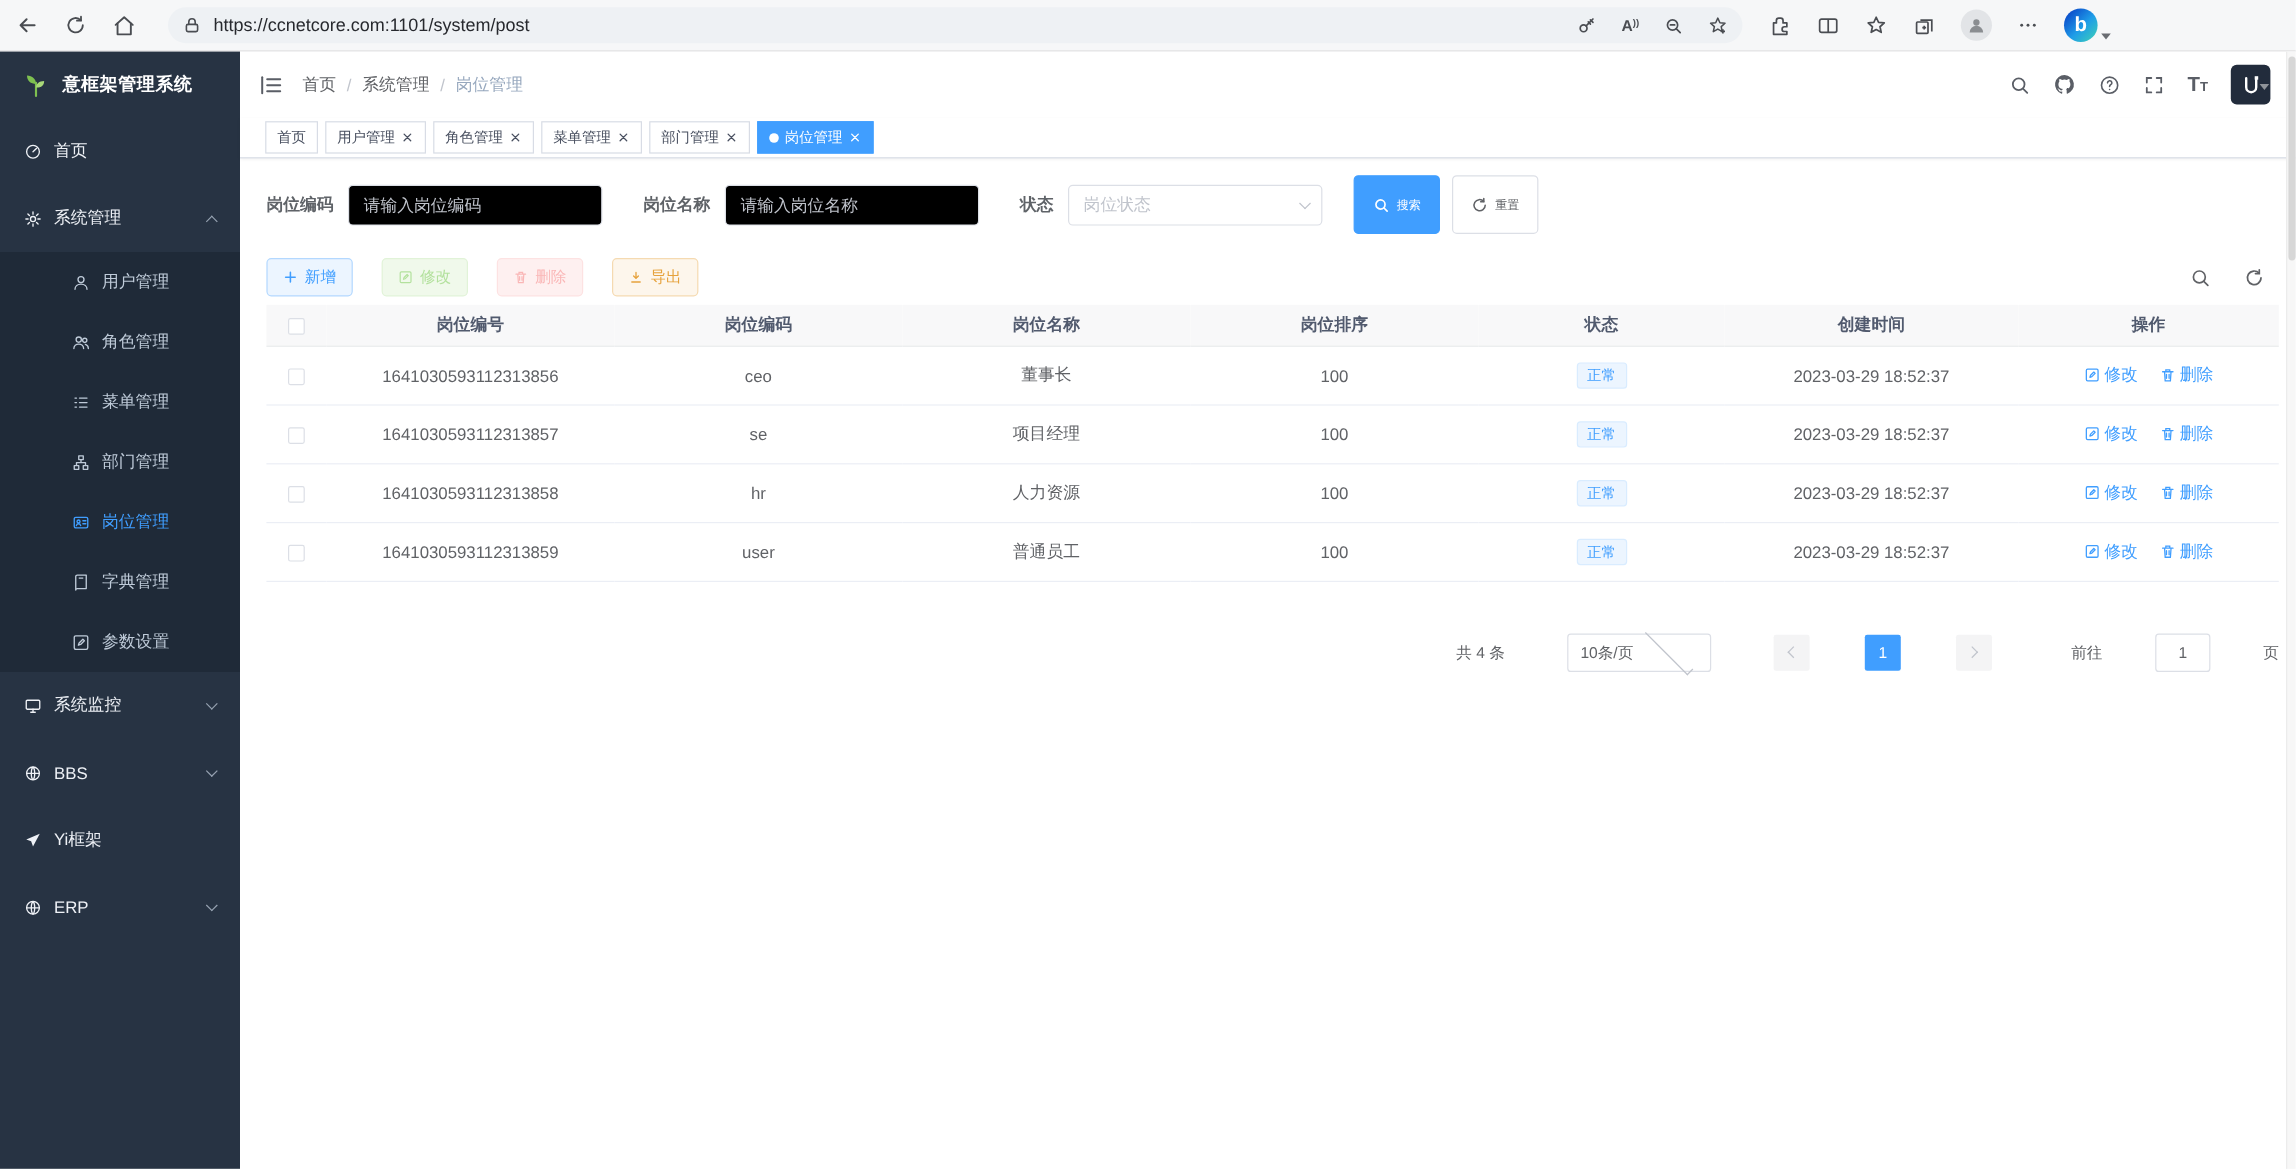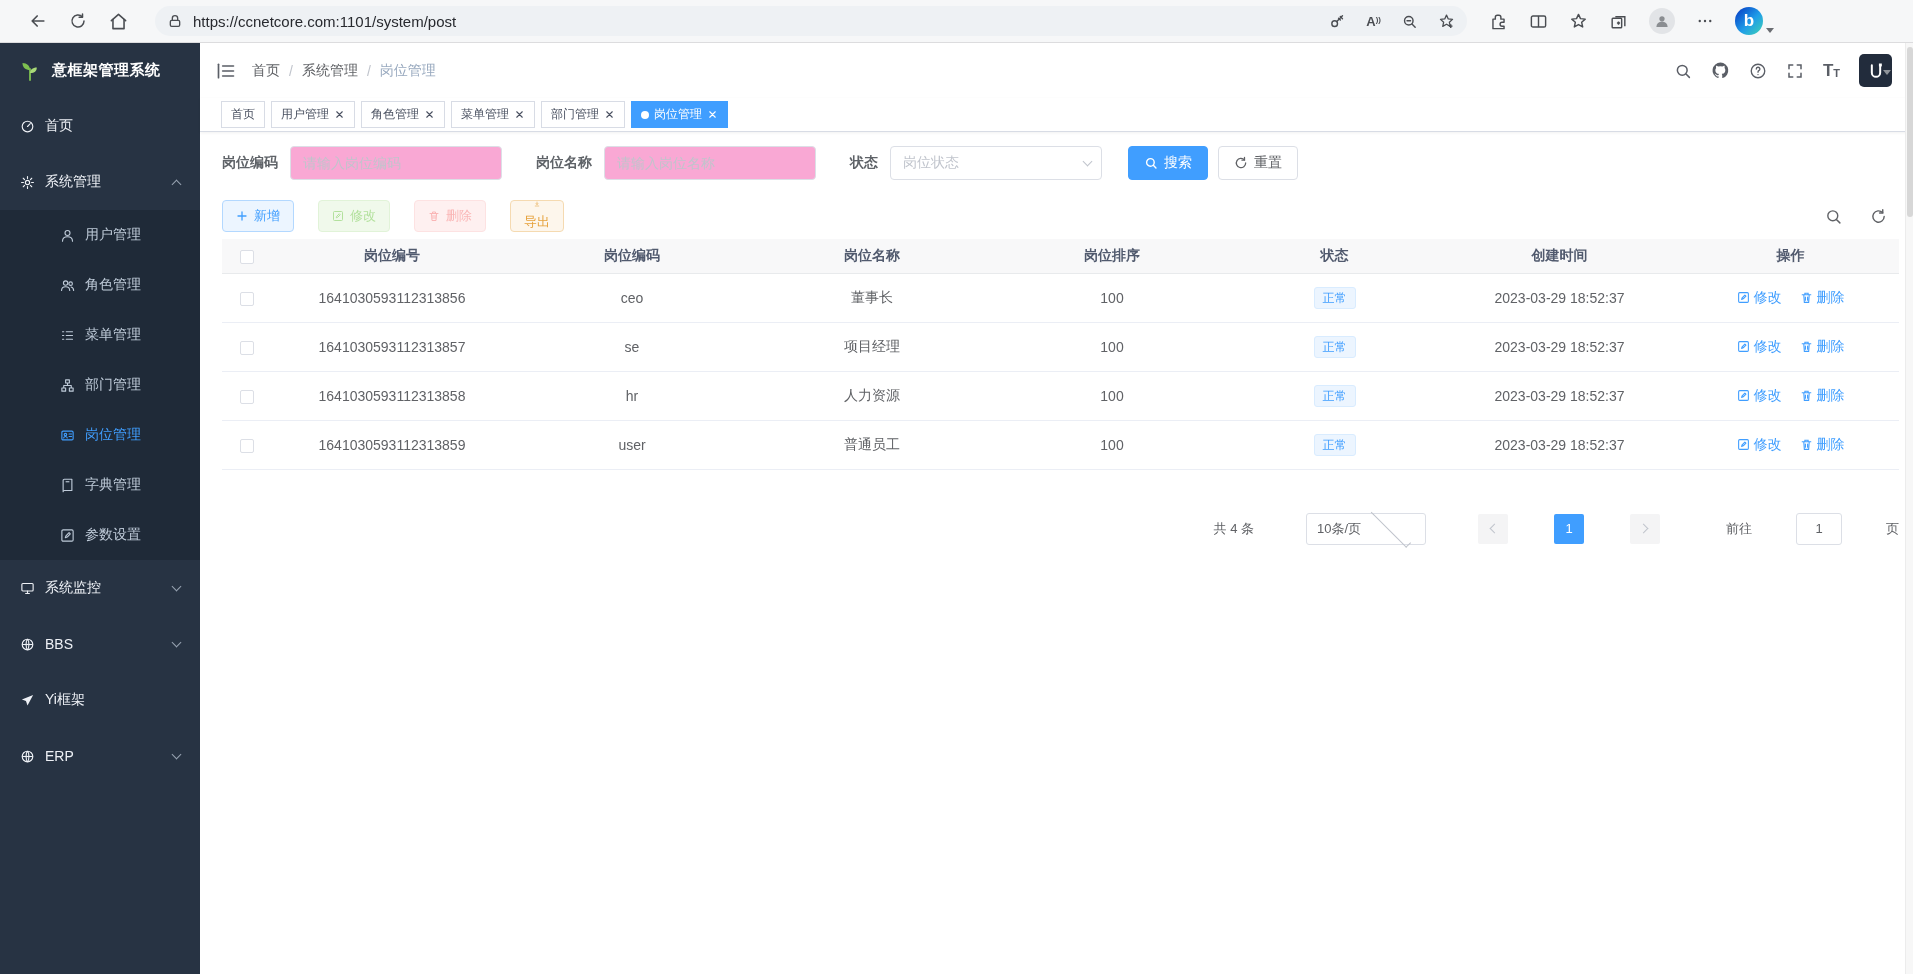--- a/index.html
+++ b/index.html
@@ -1,20 +1,20 @@
 <!DOCTYPE html>
 <html><head>
 <meta charset="utf-8">
 <style>
   * { margin:0; padding:0; box-sizing:border-box; }
   html,body { width:1913px; height:974px; overflow:hidden; font-family:"Liberation Sans","DejaVu Sans",sans-serif; background:#fff; }
   svg { display:block; }
 
   
-  .chrome { position:absolute; left:0; top:0; width:1913px; height:43px; background:#f6f7f8; border-bottom:1px solid #dcdcde; display:flex; align-items:center; padding:0 21px; }
+  .chrome { position:absolute; left:0; top:0; width:1913px; height:43px; background:#f6f7f8; border-bottom:1px solid #dcdcde; display:flex; align-items:center; padding:0 6px; }
   .nav-btn { width:34px; height:34px; border-radius:6px; display:flex; align-items:center; justify-content:center; color:#4a4d52; margin-right:6px; flex:none; }
   .addr { height:30px; flex:none; width:1312px; margin-left:14px; background:#eef1f4; border-radius:15px; display:flex; align-items:center; padding:0 12px; }
   .addr-url { font-size:15px; color:#27292e; margin-left:10px; flex:1; white-space:nowrap; overflow:hidden; }
   .addr-right { display:flex; align-items:center; gap:20px; color:#4a4d52; }
   .chrome-right { display:flex; align-items:center; gap:21px; margin-left:22px; color:#4a4d52; }
   .aloud { font-size:13px; font-weight:bold; display:flex; align-items:flex-start; }
   .aloud small { font-size:8px; margin-top:1px; }
   .profile-circ { width:26px; height:26px; border-radius:50%; background:#e2e4e7; display:flex; align-items:center; justify-content:center; }
   .copilot { width:28px; height:28px; border-radius:50%; background:linear-gradient(135deg,#0a47c9 10%,#1f9de8 55%,#3fd3b4 100%); color:#fff; font-weight:bold; font-size:17px; display:flex; align-items:center; justify-content:center; }
   .mini-caret { width:0; height:0; border-left:4px solid transparent; border-right:4px solid transparent; border-top:5px solid #6a6d72; margin-left:3px; align-self:flex-end; margin-bottom:2px; }
@@ -53,37 +53,37 @@
   .tab { height:27px; display:inline-flex; align-items:center; gap:5px; padding:0 9px; border:1px solid #d8dce5; background:#fff; color:#495060; font-size:12px; cursor:pointer; }
   .tab.active { background:#409eff; border-color:#409eff; color:#fff; }
   .dot { width:8px; height:8px; border-radius:50%; background:#fff; }
   .tab .x { width:11px; height:11px; color:inherit; }
 
   
   .content { padding:14px 14px 0 22px; }
 
   .filters { display:flex; align-items:center; }
   .f-label { font-size:14px; font-weight:bold; color:#5f6368; margin-right:12px; white-space:nowrap; }
-  .f-input { width:212px; height:34px; border:1px solid #dcdfe6; border-radius:4px; padding:0 12px; font-size:14px; color:#606266; background:#f9a8d4; outline:none; font-family:inherit; }
+  .f-input { width:212px; height:34px; border:1px solid #dcdfe6; border-radius:4px; padding:0 12px; font-size:14px; color:#606266; background:#000000; outline:none; font-family:inherit; }
   .f-input::placeholder { color:#c0c4cc; }
   .gap34 { width:34px; flex:none; }
   .f-select { width:212px; height:34px; border:1px solid #dcdfe6; border-radius:4px; padding:0 10px 0 12px; display:flex; align-items:center; background:#fff; cursor:pointer; }
   .f-select .ph { font-size:14px; color:#c0c4cc; flex:1; }
   .sel-chev { width:7px; height:7px; border-right:1.4px solid #c0c4cc; border-bottom:1.4px solid #c0c4cc; transform:rotate(45deg); margin-top:-3px; }
 
-  .btn { height:34px; border-radius:4px; display:inline-flex; align-items:center; justify-content:center; gap:6px; font-size:14px; padding:0 15px; cursor:pointer; border:1px solid transparent; background:#fff; font-family:inherit; }
+  .btn { height:49px; border-radius:4px; display:inline-flex; align-items:center; justify-content:center; gap:6px; font-size:10px; padding:0 15px; cursor:pointer; border:1px solid transparent; background:#fff; font-family:inherit; }
   .btn-primary { background:#409eff; border-color:#409eff; color:#fff; margin-left:26px; }
   .btn-reset { border-color:#dcdfe6; color:#606266; margin-left:10px; }
 
   .toolbar { margin-top:20px; display:flex; align-items:center; }
   .btn-sm { height:32px; font-size:13px; padding:0 13px; margin-right:24px; }
   .b-blue { background:#ecf5ff; border-color:#b3d8ff; color:#409eff; }
   .b-green { background:#f0f9eb; border-color:#e1f3d8; color:#b3e19d; cursor:not-allowed; }
   .b-red { background:#fef0f0; border-color:#fde2e2; color:#fab6b6; cursor:not-allowed; }
-  .b-orange { background:#fdf6ec; border-color:#f5dab1; color:#e6a23c;flex-direction:column; }
+  .b-orange { background:#fdf6ec; border-color:#f5dab1; color:#e6a23c; }
   .toolbar-right { margin-left:auto; display:flex; align-items:center; gap:28px; color:#606266; padding-right:12px; }
 
   table.tbl { width:100%; border-collapse:collapse; table-layout:fixed; margin-top:7px; }
   .tbl th { height:34px; background:#f8f8f9; color:#515a6e; font-size:14px; font-weight:bold; text-align:center; border-bottom:1px solid #e8eaec; }
   .tbl td { height:49px; color:#606266; font-size:14px; text-align:center; border-bottom:1px solid #ebeef5; }
   .cb { width:14px; height:14px; border:1px solid #dcdfe6; border-radius:2px; display:inline-block; background:#fff; vertical-align:middle; cursor:pointer; }
   .badge { display:inline-block; padding:1px 8px; line-height:18px; font-size:12px; color:#409eff; background:#ecf5ff; border:1px solid #d9ecff; border-radius:3px; }
   .ops { display:flex; align-items:center; justify-content:center; gap:18px; }
   .oplink { display:inline-flex; align-items:center; gap:4px; color:#409eff; font-size:14px; cursor:pointer; }
   .op-ic { width:13px; height:13px; }

